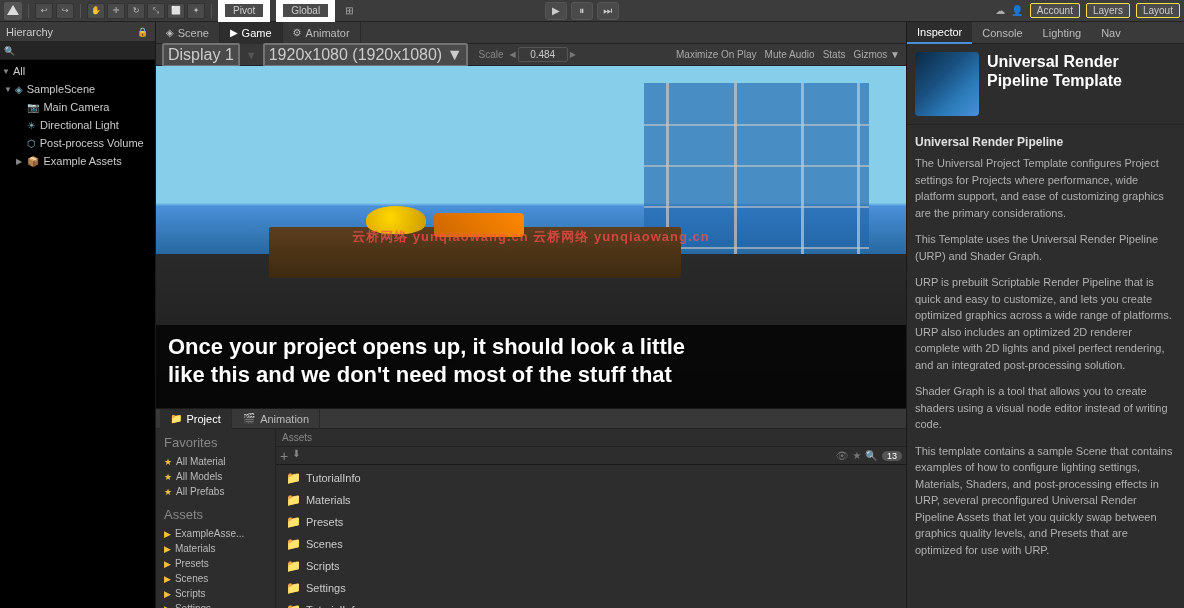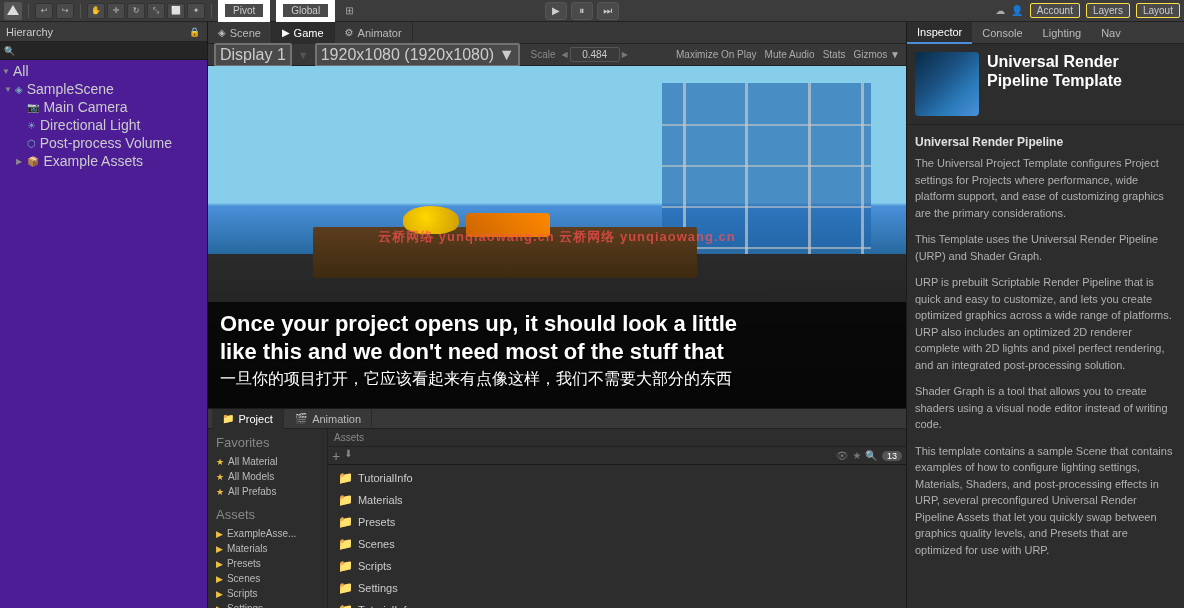--- a/index.html
+++ b/index.html
@@ -110,22 +110,22 @@
     }
 
     
     .main-layout {
       display: flex;
       height: calc(608px - 22px);
     }
 
     
     .hierarchy-panel {
-      width: 208px;
-      background: #4c1d95;
+      width: 156px;
+      background: #000000;
       border-right: 1px solid #1a1a1a;
       display: flex;
       flex-direction: column;
       flex-shrink: 0;
     }
     .panel-header {
       height: 20px;
       background: #3a3a3a;
       display: flex; align-items: center;
       padding: 0 6px;
@@ -158,21 +158,21 @@
     }
     .hier-item {
       display: flex; align-items: center;
       padding: 2px 4px;
       cursor: pointer;
       height: 18px;
     }
     .hier-item.section-header { padding-left: 2px; }
     .hier-triangle { font-size: 8px; color: #888; margin-right: 3px; width: 8px; }
     .hier-icon { font-size: 10px; margin-right: 4px; color: #7ab; }
-    .hier-label { font-size: 14px; color: #ccc; }
+    .hier-label { font-size: 11px; color: #ccc; }
     .hier-indent-1 { padding-left: 16px; }
 
     
     .center-area {
       flex: 1;
       display: flex;
       flex-direction: column;
       min-width: 0;
     }
     .game-toolbar {
@@ -632,21 +632,20 @@
 
           <div class="scene-tool"></div>
 
           <div class="watermark">云桥网络 yunqiaowang.cn 云桥网络 yunqiaowang.cn</div>
 
           <div class="subtitle-overlay">
             <div class="subtitle-en">
               Once your project opens up, it should look a little<br>
               like this and we don't need most of the stuff that
             </div>
-            <div class="subtitle-zh">一旦你的项目打开，它应该看起来有点像这样，我们不需要大部分的东西</div>
           </div>
         </div>
       </div>
 
       <div class="bottom-panel">
         <div class="bottom-tabs">
           <div class="bottom-tab active">
             <span class="bottom-tab-icon">📁</span>
             <span>Project</span>
           </div>

